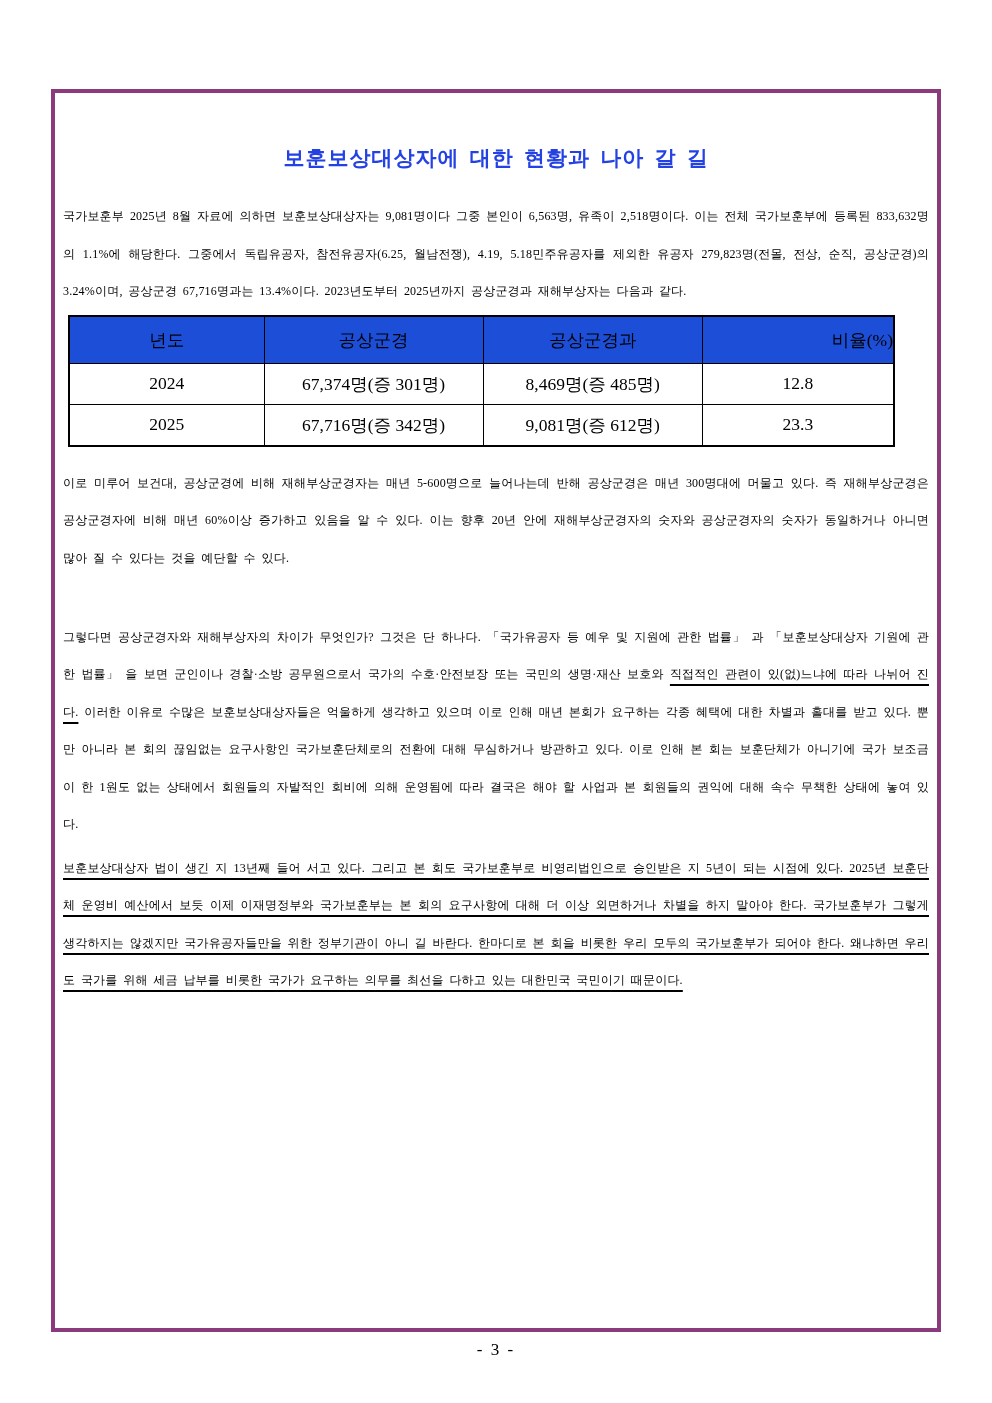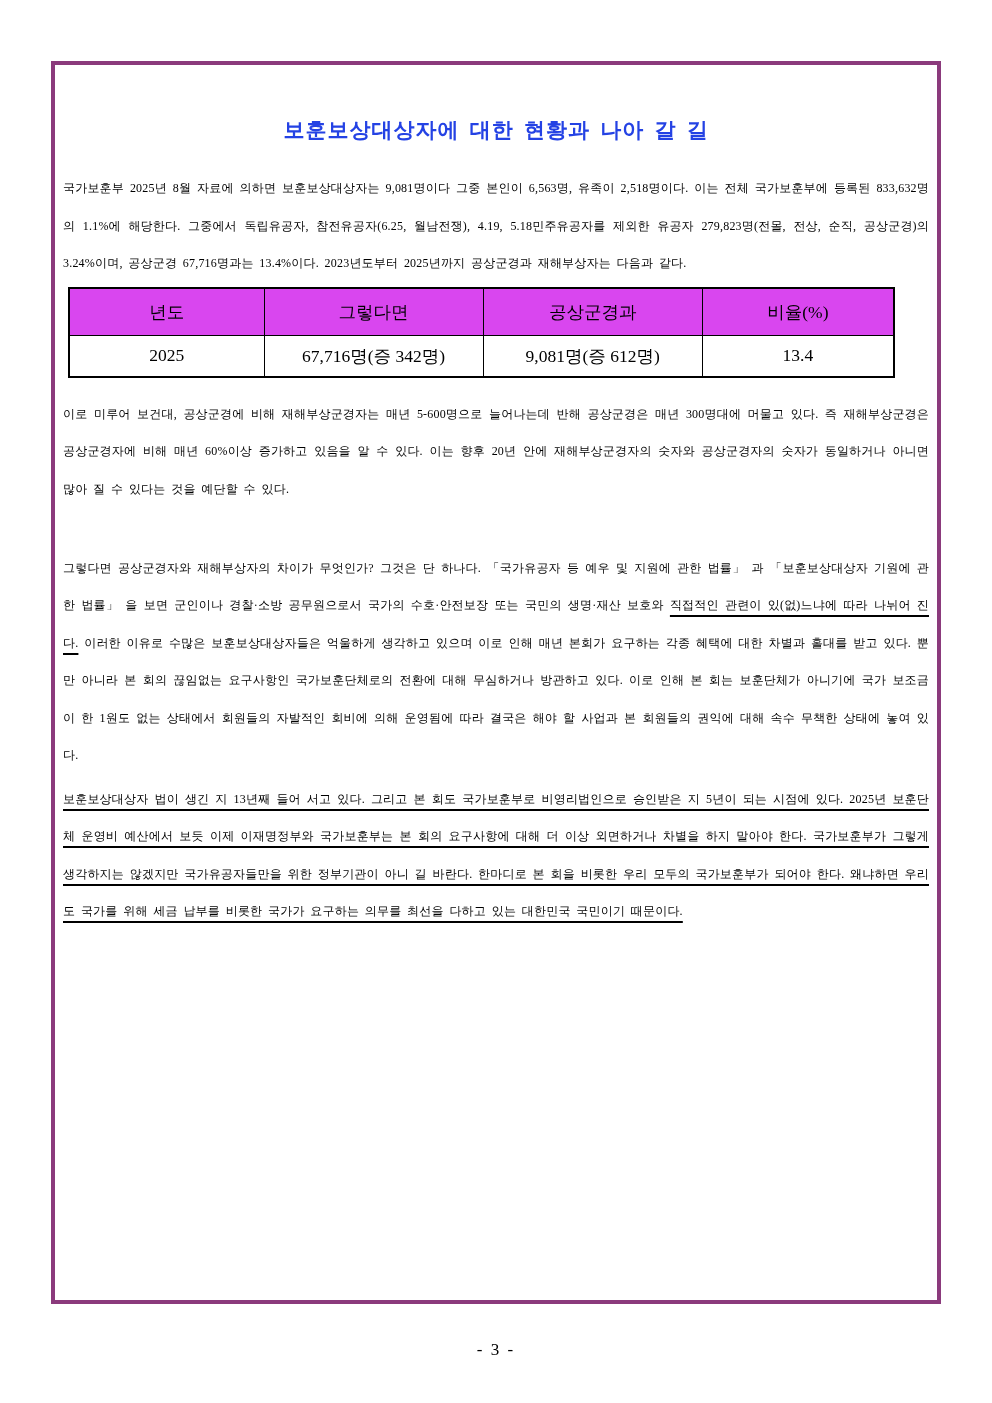--- a/index.html
+++ b/index.html
@@ -11,21 +11,21 @@
     width: 992px;
     height: 1403px;
     position: relative;
     font-family: "Liberation Serif", "DejaVu Serif", serif;
     color: #000000;
     overflow: hidden;
   }
   .frame {
     position: absolute;
     left: 51px;
-    top: 61px;
+    top: 89px;
     width: 890px;
     height: 1243px;
     box-sizing: border-box;
     border: 4px solid #8b3a7c;
     padding: 0 8px;
     overflow: hidden;
   }
   .doc-title {
     margin-top: 49px;
     text-align: center;
@@ -75,25 +75,25 @@
     border: 1.5px solid #000;
     text-align: center;
     vertical-align: middle;
     font-weight: normal;
     padding: 0;
   }
   .t1 th { height: 46px; }
   .t1 td { height: 40px; }
   .t2 th { height: 39px; }
   .t2 td { height: 40px; }
-  th { background: #d946ef; }
+  th { background: #1d4ed8; }
   .t1 .c0 { width: 23.6%; }
   .t1 .c1 { width: 26.6%; }
   .t1 .c2 { width: 26.6%; }
-  .t1 .c3 { width: 23.2%; }
+  .t1 .c3 { width: 23.2%; text-align: right; }
   .t2 th, .t2 td { width: 20%; }
   .footer {
     position: absolute;
     left: 0;
     top: 1340px;
     width: 100%;
     text-align: center;
     font-size: 17px;
     letter-spacing: 2px;
     font-family: "Liberation Serif", "DejaVu Serif", serif;
@@ -105,31 +105,37 @@
 <div class="frame">
 
   <div class="doc-title">보훈보상대상자에 대한 현황과 나아 갈 길</div>
 
   <div class="para p1">국가보훈부 2025년 8월 자료에 의하면 보훈보상대상자는 9,081명이다 그중 본인이 6,563명, 유족이 2,518명이다. 이는 전체 국가보훈부에 등록된 833,632명의 1.1%에 해당한다. 그중에서 독립유공자, 참전유공자(6.25, 월남전쟁), 4.19, 5.18민주유공자를 제외한 유공자 279,823명(전몰, 전상, 순직, 공상군경)의 3.24%이며, 공상군경 67,716명과는 13.4%이다.  2023년도부터 2025년까지 공상군경과 재해부상자는 다음과 같다.</div>
 
   <table class="t1">
     <thead>
       <tr>
         <th class="c0">년도</th>
-        <th class="c1">그렇다면</th>
+        <th class="c1">공상군경</th>
         <th class="c2">공상군경과</th>
         <th class="c3">비율(%)</th>
       </tr>
     </thead>
     <tbody>
       <tr>
+        <td>2024</td>
+        <td>67,374명(증 301명)</td>
+        <td>8,469명(증 485명)</td>
+        <td>12.8</td>
+      </tr>
+      <tr>
         <td>2025</td>
         <td>67,716명(증 342명)</td>
         <td>9,081명(증 612명)</td>
-        <td>13.4</td>
+        <td>23.3</td>
       </tr>
     </tbody>
   </table>
 
 
 
   <div class="para p3">이로 미루어 보건대, 공상군경에 비해 재해부상군경자는 매년 5-600명으로 늘어나는데 반해 공상군경은 매년 300명대에 머물고 있다. 즉 재해부상군경은 공상군경자에 비해 매년 60%이상 증가하고 있음을 알 수 있다. 이는 향후 20년 안에 재해부상군경자의 숫자와 공상군경자의 숫자가 동일하거나 아니면 많아 질 수 있다는 것을 예단할 수 있다.</div>
 
   <div class="para p4"><span>그렇다면 공상군경자와 재해부상자의 차이가 무엇인가? 그것은 단 하나다. 「국가유공자 등 예우 및 지원에 관한 법률」 과 「보훈보상대상자 기원에 관한 법률」 을 보면 군인이나 경찰·소방 공무원으로서 국가의 수호·안전보장 또는 국민의 생명·재산 보호와 </span><span class="u">직접적인 관련이 있(없)느냐에 따라 나뉘어 진다.</span><span>  이러한 이유로 수많은 보훈보상대상자들은 억울하게 생각하고 있으며 이로 인해 매년 본회가 요구하는 각종 혜택에 대한 차별과 홀대를 받고 있다. 뿐만 아니라 본 회의 끊임없는 요구사항인 국가보훈단체로의 전환에 대해 무심하거나 방관하고 있다. 이로 인해 본 회는 보훈단체가 아니기에 국가 보조금이 한 1원도 없는 상태에서 회원들의 자발적인 회비에 의해 운영됨에 따라 결국은 해야 할 사업과 본 회원들의 권익에 대해 속수 무책한 상태에 놓여 있다.</span></div>
 

